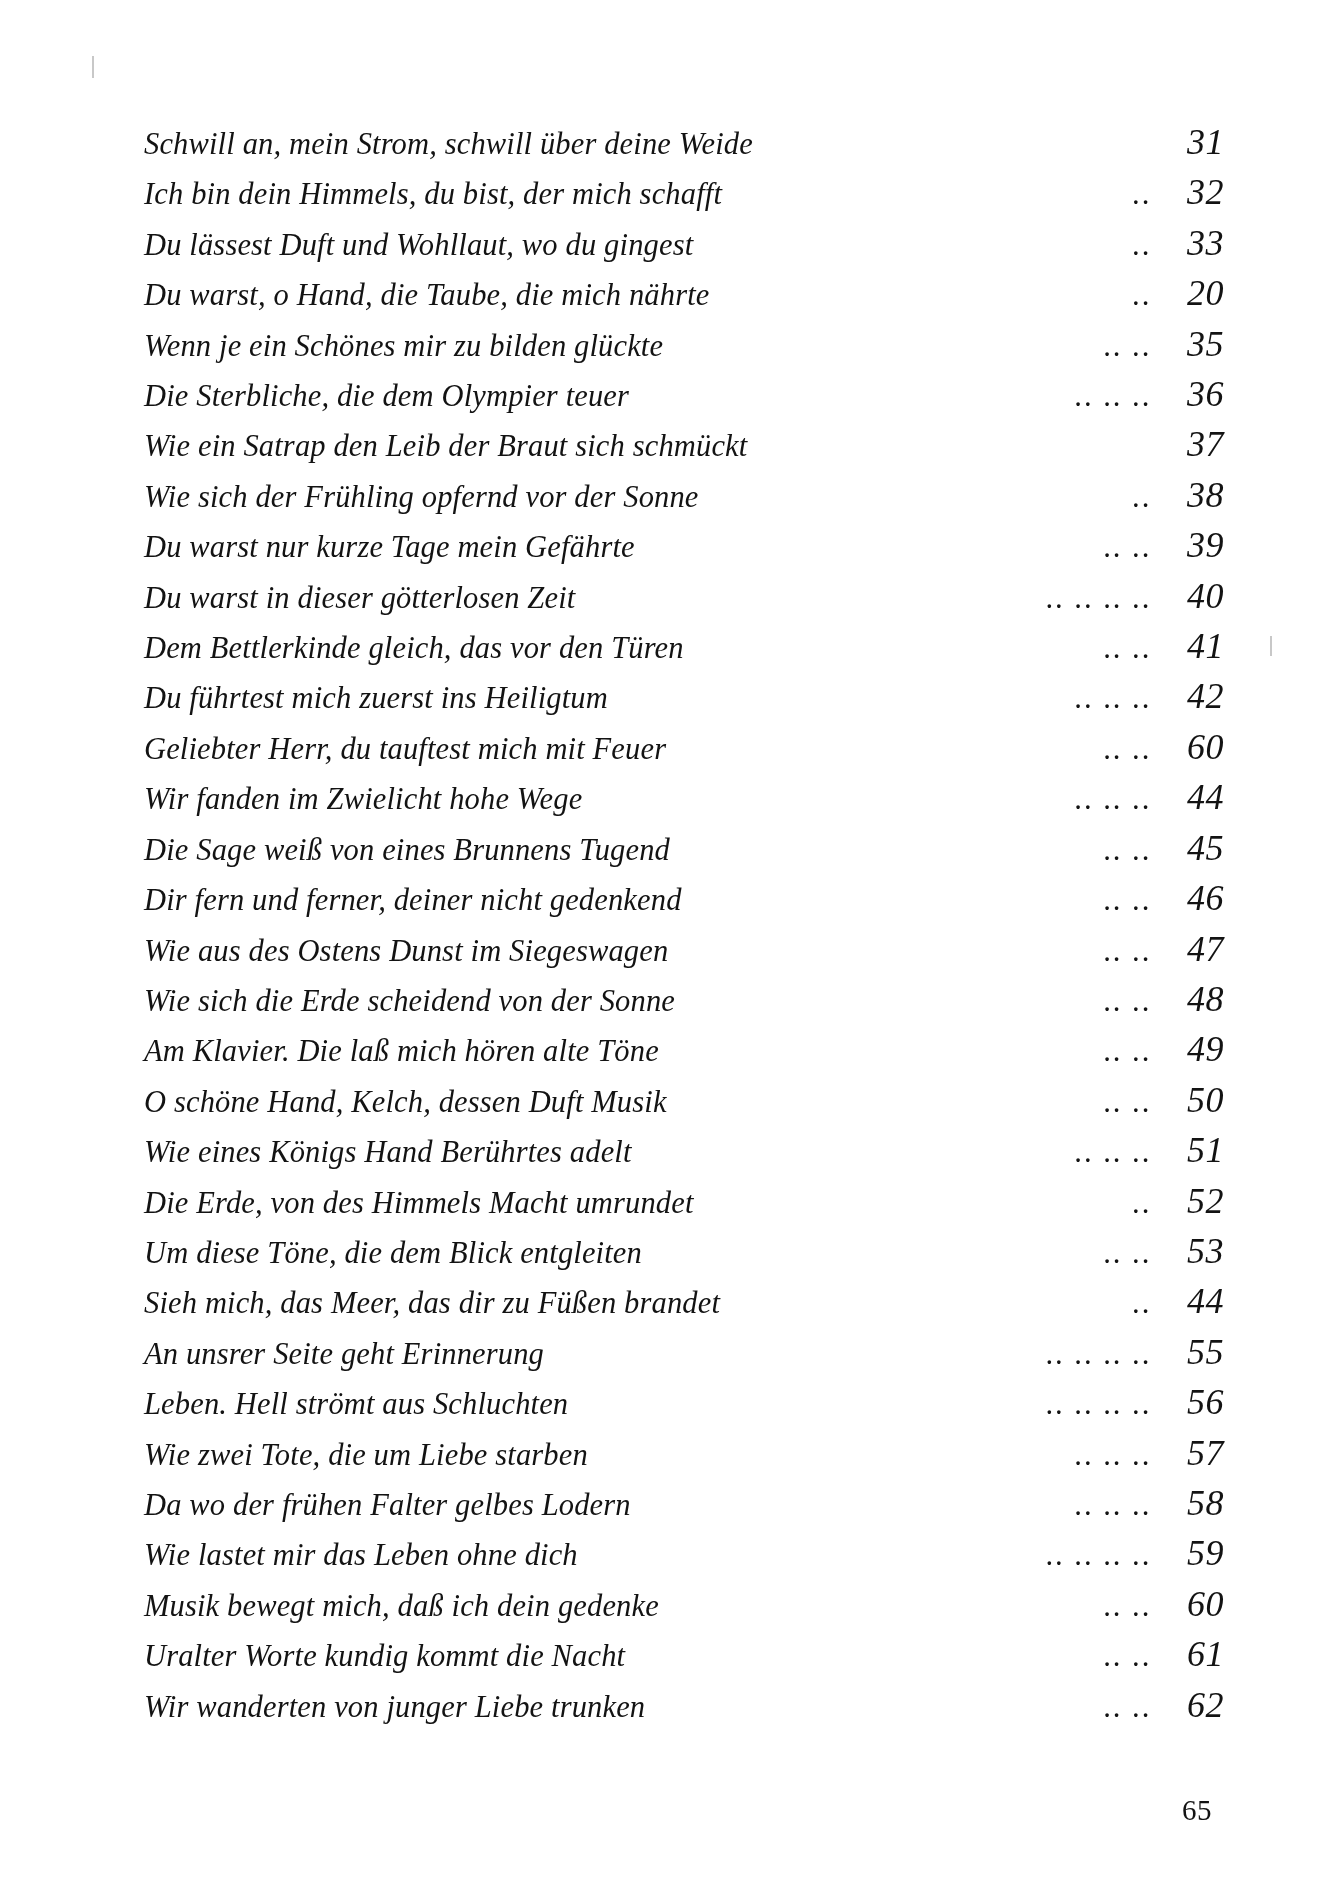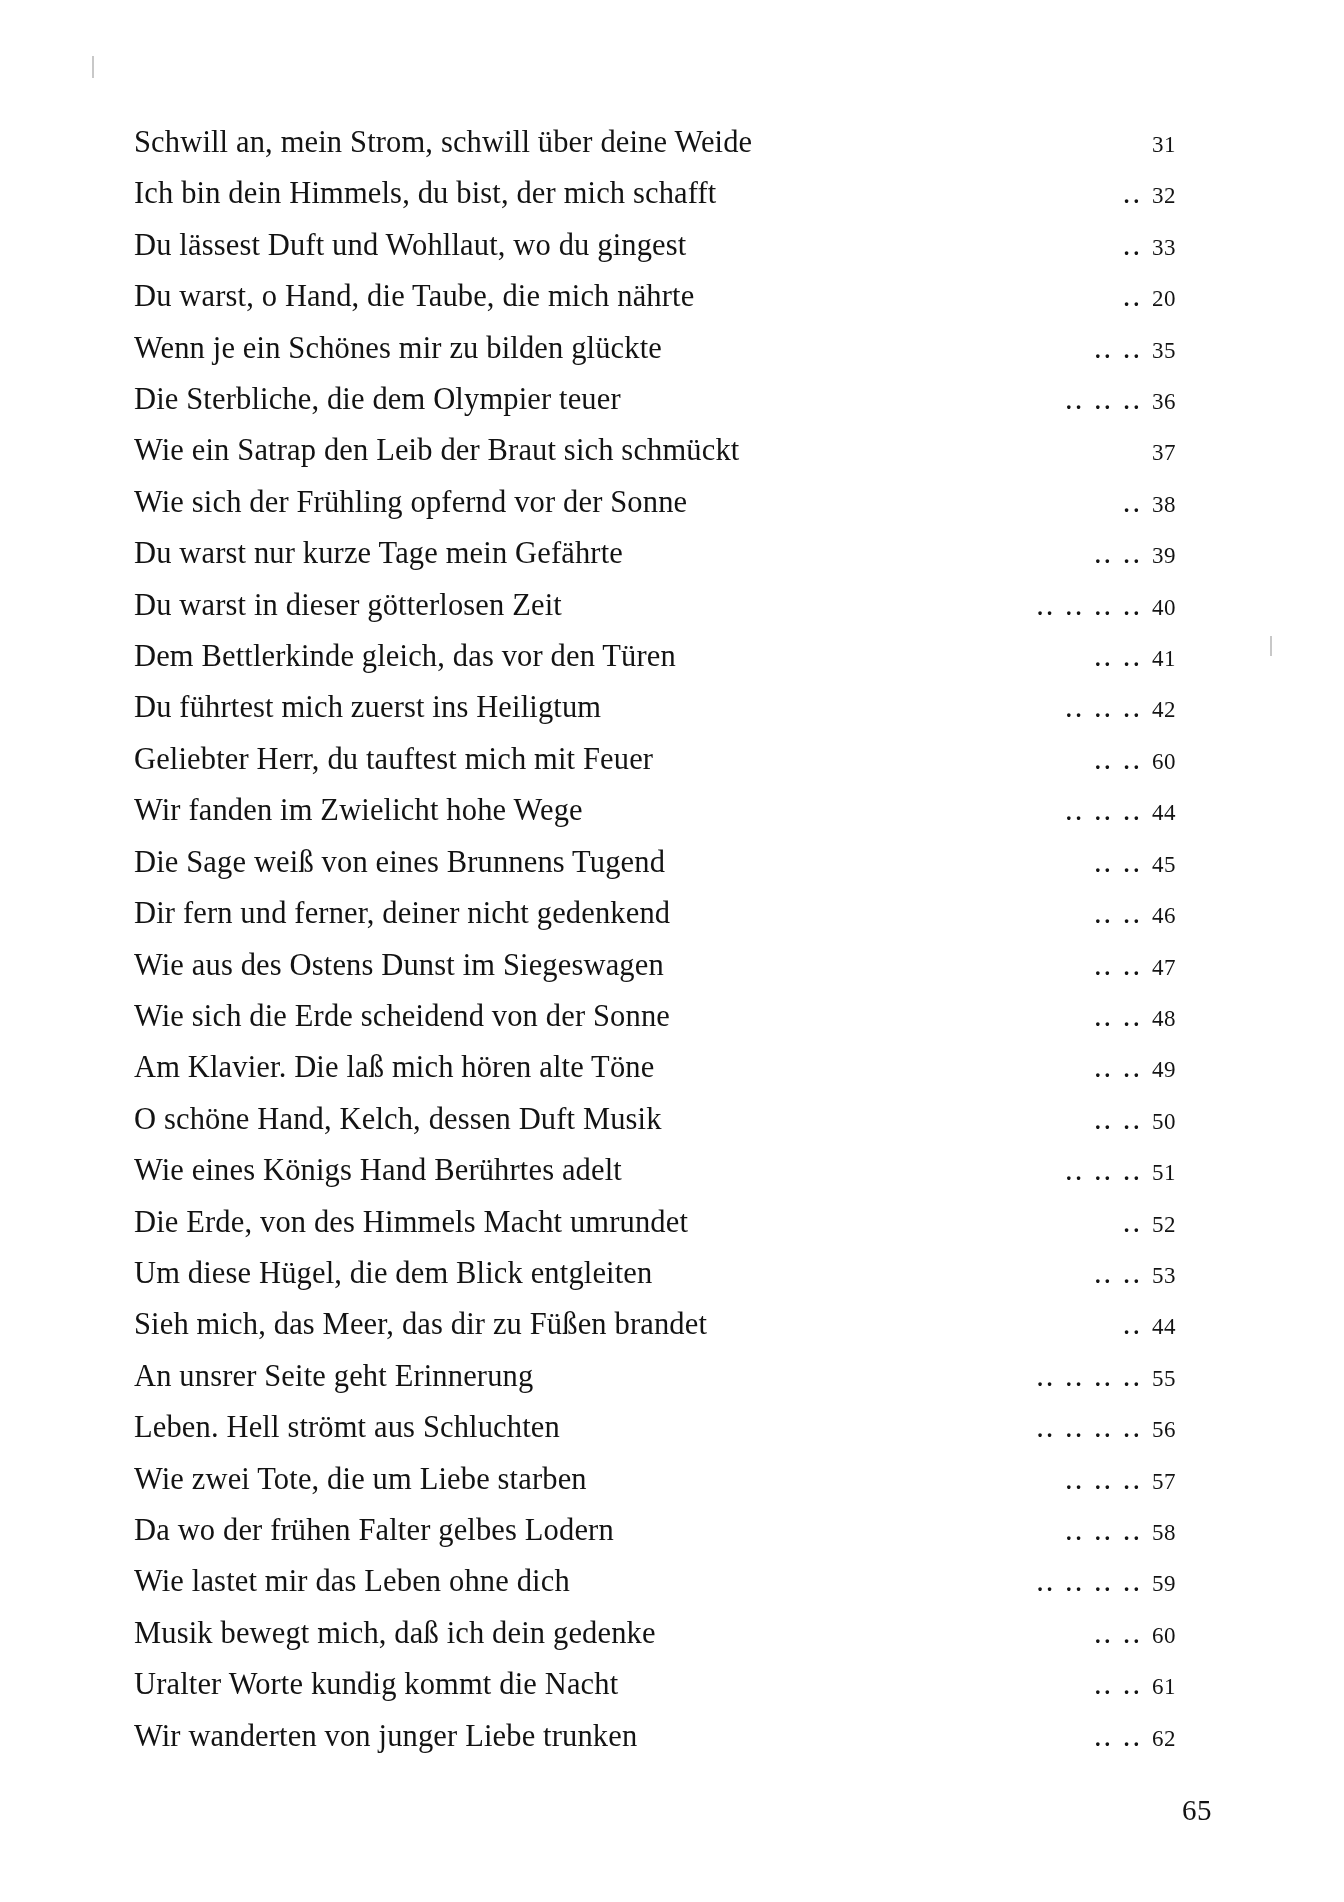--- a/index.html
+++ b/index.html
@@ -28,23 +28,24 @@
   .edge-mark {
     position: absolute;
     background: #9a9a9a;
     opacity: .55;
   }
   .edge-mark.left  { left: 92px;  top: 56px;  width: 2px; height: 22px; }
   .edge-mark.right { left: 1270px; top: 636px; width: 2px; height: 20px; }
 
   .toc {
     position: absolute;
-    left: 134px;
+    left: 144px;
     top: 118px;
     width: 1080px;
+    font-style: italic;
   }
 
   .toc-row {
     display: flex;
     align-items: baseline;
     font-size: 30.5px;
     line-height: 48.4px;
     letter-spacing: .15px;
     white-space: nowrap;
   }
@@ -59,22 +60,22 @@
     text-align: right;
     overflow: hidden;
     padding: 0 10px 0 12px;
     font-size: 30.5px;
     letter-spacing: 2px;
   }
 
   .toc-page {
     flex: 0 0 auto;
     width: 62px;
-    text-align: left;
-    font-size: 23px;
+    text-align: right;
+    font-size: 36px;
     letter-spacing: .5px;
   }
 
   .folio {
     position: absolute;
     right: 132px;
     top: 1794px;
     font-size: 29px;
     letter-spacing: .5px;
   }
@@ -215,21 +216,21 @@
       <span class="toc-page">51</span>
     </div>
 
     <div class="toc-row">
       <span class="toc-title">Die Erde, von des Himmels Macht umrundet</span>
       <span class="toc-leader">..</span>
       <span class="toc-page">52</span>
     </div>
 
     <div class="toc-row">
-      <span class="toc-title">Um diese Hügel, die dem Blick entgleiten</span>
+      <span class="toc-title">Um diese Töne, die dem Blick entgleiten</span>
       <span class="toc-leader">.. ..</span>
       <span class="toc-page">53</span>
     </div>
 
     <div class="toc-row">
       <span class="toc-title">Sieh mich, das Meer, das dir zu Füßen brandet</span>
       <span class="toc-leader">..</span>
       <span class="toc-page">44</span>
     </div>
 

